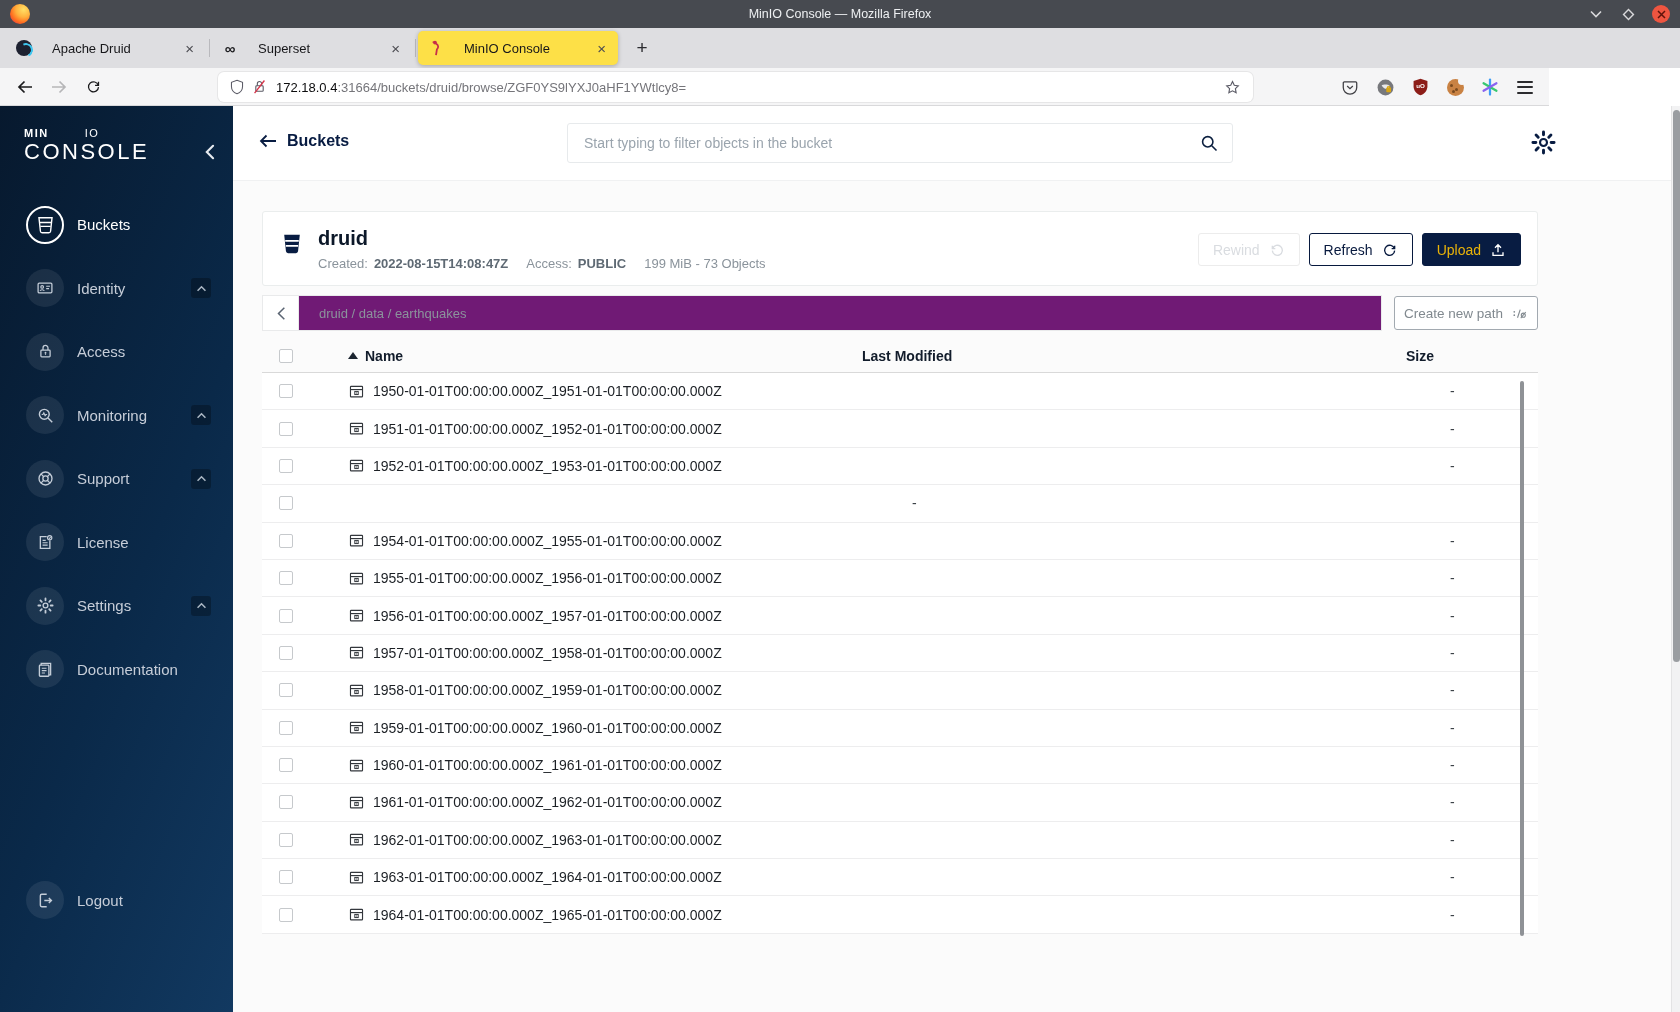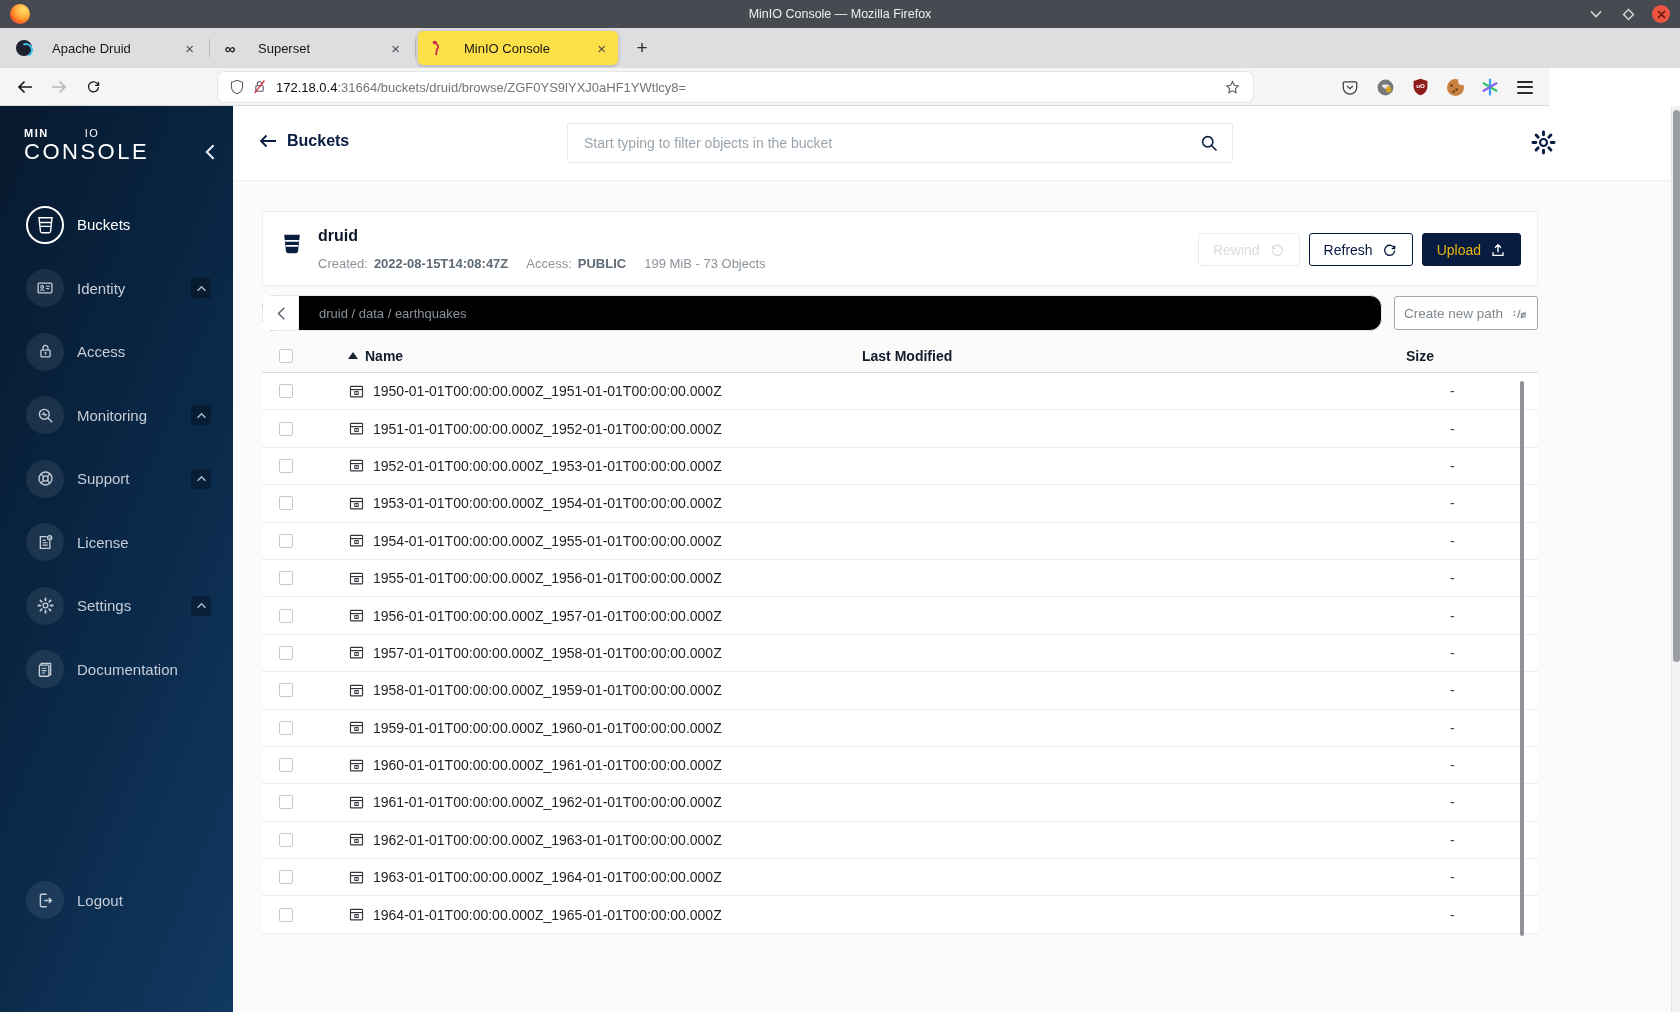--- a/index.html
+++ b/index.html
@@ -75,34 +75,34 @@
   .search-input { width:100%; height:100%; border:1px solid #e7eaec; border-radius:3px; padding:0 44px 0 16px; font-size:14px; color:#333; font-family:"Liberation Sans",sans-serif; outline:none; background:#fff; }
   .search-input::placeholder { color:#9aa4ad; }
   .search-ico { position:absolute; right:14px; top:10px; color:#0b1f3f; }
   .hdr-gear { position:absolute; left:1297px; top:23px; color:#081C42; }
 
   .content { position:absolute; left:29px; top:75px; width:1276px; }
 
   
   .bucket-card { margin-top:30px; height:75px; background:#fff; border:1px solid #eaeded; border-radius:3px; position:relative; display:flex; align-items:center; }
   .bk-icon { position:absolute; left:18px; top:20px; }
-  .bk-title { position:absolute; left:55px; top:15px; font-size:16px; font-weight:700; color:#0c1829; }
+  .bk-title { position:absolute; left:55px; top:15px; font-size:20px; font-weight:700; color:#0c1829; }
   .bk-meta { position:absolute; left:55px; top:44px; font-size:13px; color:#8a939b; display:flex; gap:18px; align-items:baseline; }
   .bk-meta .pair { display:flex; gap:6px; }
   .bk-meta .val { font-weight:700; color:#5f6a74; }
   .bk-actions { position:absolute; right:16px; top:21px; display:flex; gap:9px; align-items:center; }
   .btn { height:33px; border-radius:3px; font-size:14px; display:flex; align-items:center; gap:9px; padding:0 14px; font-family:"Liberation Sans",sans-serif; background:#fff; }
   .btn-rewind { border:1px solid #ececec; color:#d9dce0; }
   .btn-refresh { border:1px solid #07193E; color:#07193E; }
   .btn-upload { border:1px solid #081C42; background:#081C42; color:#eab308; }
 
   
   .browse-panel { margin-top:9px; position:relative; }
   .path-row { display:flex; align-items:center; }
-  .path-bar { flex:1; height:36px; border:1px solid #e9eaeb; background:#000000; border-radius:12px; display:flex; align-items:center; }
+  .path-bar { flex:1; height:36px; border:1px solid #e9eaeb; background:#701a75; border-radius:0; display:flex; align-items:center; }
   .path-back { width:36px; height:100%; border-right:1px solid #e9eaeb; display:flex; align-items:center; justify-content:center; color:#5a6472; background:#fff; }
   .path-crumbs { margin-left:20px; font-size:13px; color:#8b939c; }
   .btn-createpath { width:144px; height:34px; margin-left:12px; border:1px solid #a2a9b0; border-radius:3px; background:#fff; color:#81898f; font-size:13.5px; display:flex; align-items:center; justify-content:center; gap:8px; }
 
   .obj-table { margin-top:8px; position:relative; }
   .thead { display:flex; align-items:center; height:34px; border-bottom:1px solid #d9d9d9; font-size:14px; font-weight:700; color:#121c2b; }
   .col-check { flex:0 0 62px; padding-left:17px; display:flex; align-items:center; }
   .col-name { flex:0 0 538px; display:flex; align-items:center; }
   .col-mod { flex:0 0 544px; }
   .col-size { flex:1; }
@@ -544,31 +544,20 @@
                   </span>
                   <span class="obj-name">1952-01-01T00:00:00.000Z_1953-01-01T00:00:00.000Z</span>
                 </span>
                 <span class="col-mod"></span>
                 <span class="col-size"><span class="row-size">-</span></span>
               </div>
               <div class="obj-row">
                 <span class="col-check">
                   <span class="checkbox"></span>
                 </span>
-                <span class="col-name">
-                  <span class="obj-ico">
-                    <svg width="17" height="17" viewBox="0 0 24 24" stroke="currentColor" fill="none">
-                      <rect x="3.5" y="4.8" width="17" height="14.8" rx="1" stroke-width="1.6"></rect>
-                      <path d="M3.5 9.3h17" stroke-width="1.6"></path>
-                      <rect x="9.6" y="11.9" width="4.8" height="4.4" stroke-width="1.4"></rect>
-                      <path d="M11.2 14.1h1.6" stroke-width="1.3"></path>
-                    </svg>
-                  </span>
-                  <span class="obj-name">1953-01-01T00:00:00.000Z_1954-01-01T00:00:00.000Z</span>
-                </span>
                 <span class="col-mod"></span>
                 <span class="col-size"><span class="row-size">-</span></span>
               </div>
               <div class="obj-row">
                 <span class="col-check">
                   <span class="checkbox"></span>
                 </span>
                 <span class="col-name">
                   <span class="obj-ico">
                     <svg width="17" height="17" viewBox="0 0 24 24" stroke="currentColor" fill="none">

